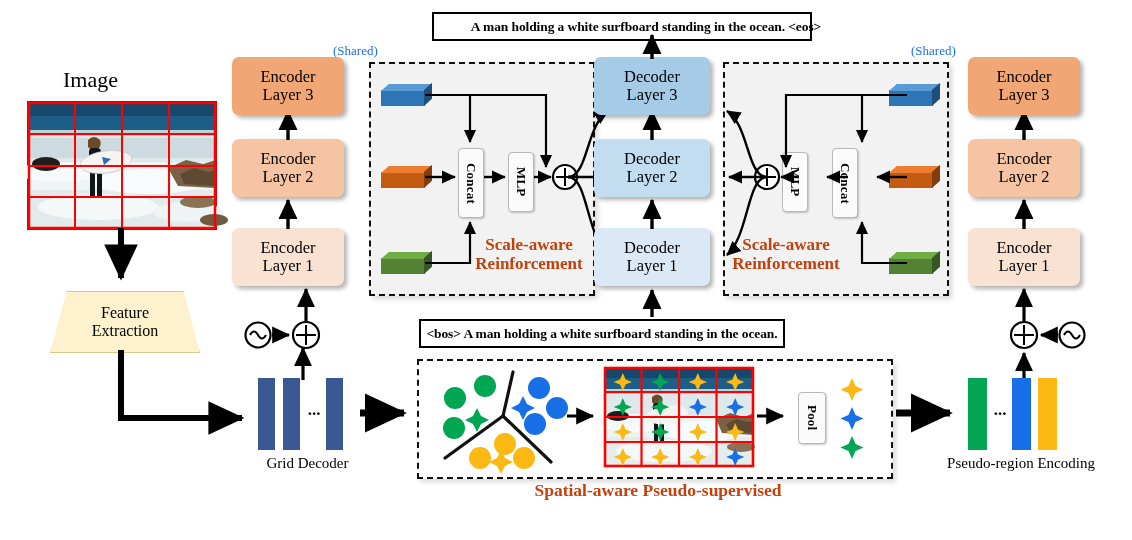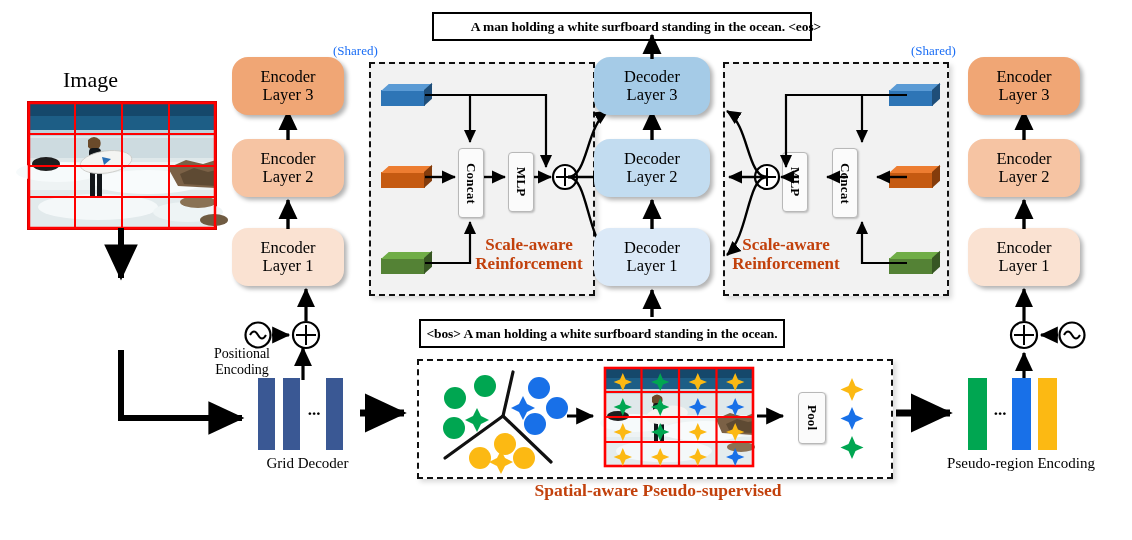--- a/index.html
+++ b/index.html
@@ -22,21 +22,21 @@
   .caption-box{
     border:2px solid #000;background:#fff;
     display:flex;align-items:center;justify-content:center;
     font-family:"Liberation Serif", serif;
     font-weight:bold;font-size:13.5px;color:#000;
     letter-spacing:-0.1px;white-space:nowrap;
   }
 
   
   .layer-box{
-    border-radius:16px;
+    border-radius:7px;
     display:flex;flex-direction:column;
     align-items:center;justify-content:center;
     font-size:16.5px;line-height:1.1;
     color:#000;
     box-shadow:3px 3px 4px rgba(0,0,0,0.30);
     font-family:"Liberation Serif", serif;
   }
 
   
   .trapezoid{
@@ -167,20 +167,24 @@
         <line x1="0" y1="95" x2="188" y2="95"></line>
         <rect x="1" y="1" width="186" height="125" stroke-width="2.5"></rect>
       </g>
     </svg>
   </div>
 
   <svg class="abs" style="left:108px;top:228px;" width="30" height="62">
     <line x1="13" y1="0" x2="13" y2="50" stroke="#000" stroke-width="6" marker-end="url(#ah)"></line>
   </svg>
 
+  <div class="trapezoid abs" style="left:50px;top:291px;width:148px;height:60px;">
+    <div>Feature</div>
+    <div>Extraction</div>
+  </div>
 
   <svg class="abs" style="left:110px;top:348px;" width="160" height="90">
     <path d="M11,2 L11,70 L132,70" stroke="#000" stroke-width="6" fill="none" marker-end="url(#ah)"></path>
   </svg>
 
   <div class="abs" style="left:258px;top:378px;width:96px;height:72px;">
     <div class="flatbar" style="left:0px;top:0px;width:17px;height:72px;background:#3a5894;"></div>
     <div class="flatbar" style="left:25px;top:0px;width:17px;height:72px;background:#3a5894;"></div>
     <div class="lbl abs" style="left:45px;top:22px;width:22px;font-size:17px;font-weight:bold;">...</div>
     <div class="flatbar" style="left:68px;top:0px;width:17px;height:72px;background:#3a5894;"></div>
@@ -197,24 +201,20 @@
     <line x1="28" y1="17" x2="45" y2="17" stroke="#000" stroke-width="3" marker-end="url(#ah)"></line>
     <circle cx="62" cy="17" r="13" fill="#fff" stroke="#000" stroke-width="2.2"></circle>
     <line x1="52" y1="17" x2="72" y2="17" stroke="#000" stroke-width="2"></line>
     <line x1="62" y1="7" x2="62" y2="27" stroke="#000" stroke-width="2"></line>
   </svg>
 
   <svg class="abs" style="left:294px;top:285px;" width="24" height="40">
     <line x1="12" y1="36" x2="12" y2="4" stroke="#000" stroke-width="3.2" marker-end="url(#ah)"></line>
   </svg>
 
-  <div class="lbl abs" style="left:187px;top:346px;width:110px;font-size:14px;">
-    <div>Positional</div>
-    <div>Encoding</div>
-  </div>
 
   <div class="layer-box abs" style="left:232px;top:228px;width:112px;height:58px;background:#fae2d2;">
     <div>Encoder</div>
     <div>Layer 1</div>
   </div>
   <svg class="abs" style="left:276px;top:196px;" width="24" height="36">
     <line x1="12" y1="33" x2="12" y2="4" stroke="#000" stroke-width="3.4" marker-end="url(#ah)"></line>
   </svg>
 
   <div class="layer-box abs" style="left:232px;top:139px;width:112px;height:58px;background:#f6c4a3;">

